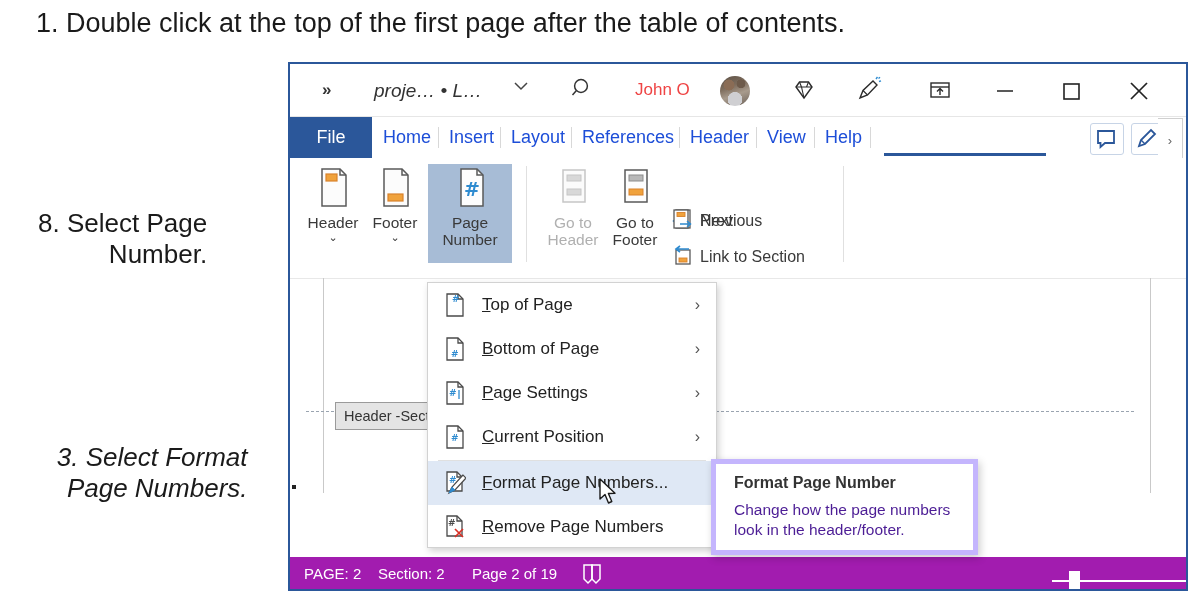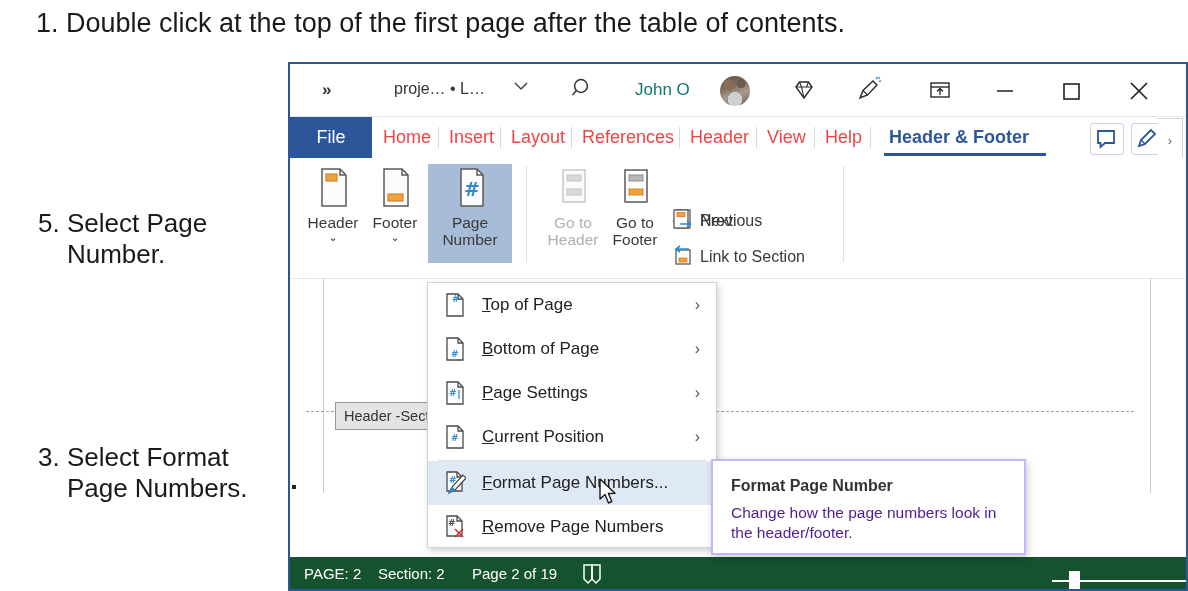--- a/index.html
+++ b/index.html
@@ -11,24 +11,25 @@
   }
 
   
   .instr{
     position:absolute;
     color:#1a1a1a;
     font-family:"Liberation Sans", sans-serif;
     font-size:26px;
     line-height:1.18;
     white-space:pre;
+    text-align:right;
   }
   #instr-1{left:36px;top:8px;font-size:27px;}
   #instr-2{left:38px;top:208px;}
-  #instr-3{left:38px;top:442px;}
+  #instr-3{left:38px;top:442px;font-style:italic;}
 
   
   .word-window{
     position:absolute;left:288px;top:62px;width:900px;height:529px;
     background:#ffffff;
     border:2px solid #2b579a;
     box-sizing:border-box;
     overflow:hidden;
   }
 
@@ -37,29 +38,30 @@
     position:absolute;left:0;top:0;width:896px;height:53px;
     background:#ffffff;
     border-bottom:1px solid #e6e6e6;
     box-sizing:border-box;
   }
   .tb-chevrons{
     position:absolute;left:32px;top:16px;font-size:17px;color:#333;
     letter-spacing:-1px;font-weight:bold;
   }
   .tb-doctitle{
-    position:absolute;left:104px;top:16px;font-size:16px;color:#333;
+    position:absolute;left:84px;top:16px;font-size:19px;color:#333;
     white-space:nowrap;
+    font-style:italic;
   }
   .tb-caret{
     position:absolute;left:222px;top:13px;width:18px;height:18px;
   }
   .tb-search{position:absolute;left:280px;top:12px;width:26px;height:26px;}
   .tb-user{
-    position:absolute;left:345px;top:16px;font-size:17px;color:#0f766e;white-space:nowrap;
+    position:absolute;left:345px;top:16px;font-size:17px;color:#ef4444;white-space:nowrap;
   }
   .tb-avatar{
     position:absolute;left:430px;top:12px;width:30px;height:30px;border-radius:50%;
     overflow:hidden;
     background:
       radial-gradient(circle at 30% 30%, #8a6c55 0 18%, transparent 19%),
       radial-gradient(circle at 70% 26%, #6d5a4a 0 14%, transparent 15%),
       radial-gradient(circle at 50% 78%, #cfcfd2 0 26%, transparent 27%),
       linear-gradient(160deg,#5d5147 0%,#7d6c5c 35%,#a89b8d 60%,#6b6057 100%);
   }
@@ -77,21 +79,21 @@
     position:absolute;left:0;top:53px;width:896px;height:41px;
     background:#ffffff;
   }
   .tab-file{
     position:absolute;left:0;top:0;width:82px;height:41px;
     background:#2b579a;color:#ffffff;
     font-size:18px;display:flex;align-items:center;justify-content:center;
   }
   .tab{
     position:absolute;top:0;height:41px;display:flex;align-items:center;
-    font-size:18px;color:#ef4444;padding:0 9px;white-space:nowrap;
+    font-size:18px;color:#1d4ed8;padding:0 9px;white-space:nowrap;
   }
   .tab-sep{position:absolute;top:10px;width:1px;height:21px;background:#d8d8d8;}
   .tab-active{
     color:#2b579a;font-weight:bold;
   }
   .tab-active-underline{
     position:absolute;height:3px;background:#2b579a;top:36px;
   }
   .ribbon-right-btn{
     position:absolute;top:6px;width:32px;height:30px;
@@ -165,21 +167,21 @@
     background:#e4e4e4;border:1px solid #9a9a9a;
     font-size:14.5px;color:#333;display:flex;align-items:center;
     padding:0 8px;white-space:nowrap;overflow:hidden;max-width:120px;
   }
   .doc-bullet{position:absolute;left:2px;top:207px;width:4px;height:4px;background:#222;}
   .doc-gray-top{position:absolute;left:0;top:0;width:896px;height:1px;background:#e8e8e8;}
 
   
   .statusbar{
     position:absolute;left:0;top:493px;width:896px;height:34px;
-    background:#14532d;color:#ffffff;
+    background:#a21caf;color:#ffffff;
     font-size:15px;
   }
   .sb-item{position:absolute;top:8px;white-space:nowrap;}
   #sb-page{left:14px;}
   #sb-section{left:88px;}
   #sb-pageof{left:182px;}
   #sb-readicon{left:290px;top:5px;}
   #sb-display{left:530px;top:8px;display:flex;align-items:center;gap:6px;}
   .zoom-track{position:absolute;left:762px;top:23px;width:186px;height:2px;background:#ffffff;}
   .zoom-thumb{position:absolute;left:779px;top:14px;width:11px;height:20px;background:#ffffff;}
@@ -197,36 +199,36 @@
   }
   .menu-item.highlight{background:#dfe8f5;}
   .menu-item .mi-icon{width:30px;display:flex;align-items:center;justify-content:flex-start;}
   .menu-item .mi-label{margin-left:8px;white-space:nowrap;}
   .menu-item .mi-label u{text-decoration:underline;}
   .mi-arrow{position:absolute;right:16px;font-size:16px;color:#555;}
   .menu-divider{height:1px;background:#e0e0e0;margin:1px 10px 0 10px;}
 
   
   .tooltip{
-    position:absolute;left:711px;top:459px;width:315px;height:96px;
-    background:#ffffff;border:2px solid #c4b5fd;
+    position:absolute;left:711px;top:459px;width:267px;height:96px;
+    background:#ffffff;border:5px solid #c4b5fd;
     box-shadow:2px 3px 8px rgba(0,0,0,0.2);
-    z-index:60;padding:16px 18px;box-sizing:border-box;
+    z-index:60;padding:10px 18px;box-sizing:border-box;
   }
   .tt-title{font-size:16px;font-weight:bold;color:#333;margin-bottom:8px;}
   .tt-body{font-size:15.5px;color:#4c1d95;line-height:1.3;}
 
   
   .cursor{position:absolute;left:598px;top:478px;z-index:80;}
 </style>
 </head>
 <body>
 
 <div class="instr" id="instr-1">1. Double click at the top of the first page after the table of contents.</div>
-<div class="instr" id="instr-2">5. Select Page
+<div class="instr" id="instr-2">8. Select Page
     Number.</div>
 <div class="instr" id="instr-3">3. Select Format
     Page Numbers.</div>
 
 <div class="word-window">
 
   <div class="titlebar">
     <div class="tb-chevrons">»</div>
     <div class="tb-doctitle">proje… • L…</div>
     <div class="tb-caret">
@@ -292,21 +294,20 @@
     <div class="tab-sep" style="left:281px;"></div>
     <div class="tab" style="left:283px;">References</div>
     <div class="tab-sep" style="left:389px;"></div>
     <div class="tab" style="left:391px;">Header</div>
     <div class="tab-sep" style="left:466px;"></div>
     <div class="tab" style="left:468px;">View</div>
     <div class="tab-sep" style="left:524px;"></div>
     <div class="tab" style="left:526px;">Help</div>
     <div class="tab-sep" style="left:580px;"></div>
 
-    <div class="tab tab-active" style="left:590px;">Header &amp; Footer</div>
     <div class="tab-active-underline" style="left:594px;width:162px;"></div>
 
     <div class="ribbon-right-btn" id="rb-comment">
       <svg width="30" height="28" viewBox="0 0 30 28">
         <path d="M7 7 H23 V19 H14 L9.5 23 V19 H7 Z" fill="none" stroke="#2b579a" stroke-width="1.8"></path>
       </svg>
     </div>
     <div class="ribbon-right-btn" id="rb-edit">
       <svg width="30" height="28" viewBox="0 0 30 28">
         <path d="M7 22 L9 16 L19 6 L23 10 L13 20 Z" fill="none" stroke="#2b579a" stroke-width="1.8"></path>

